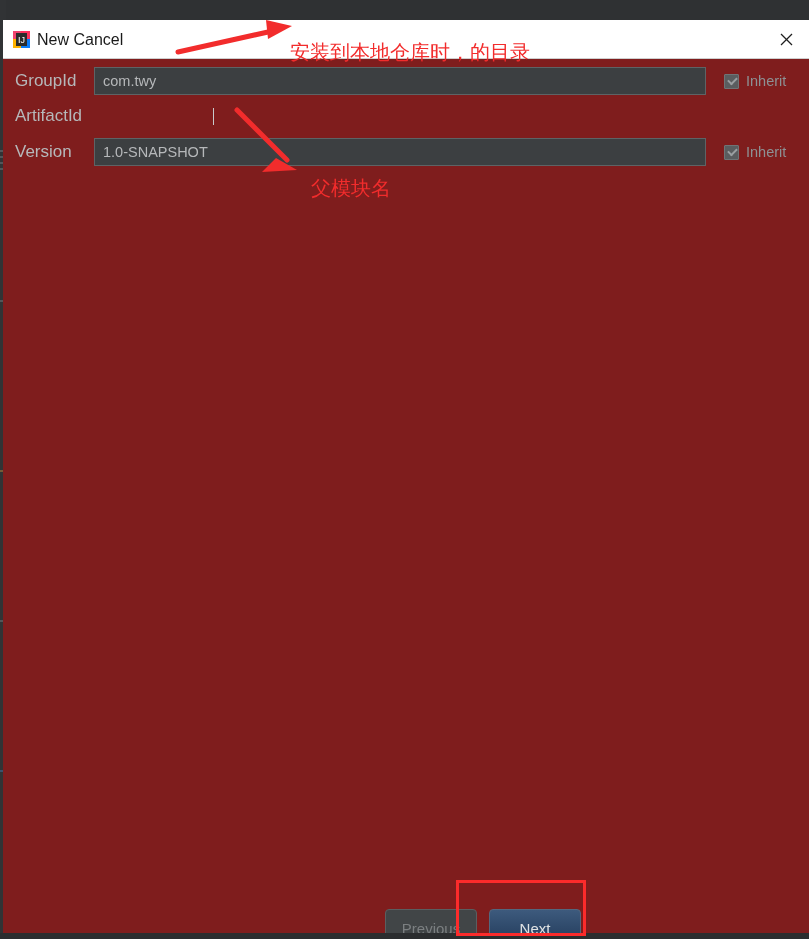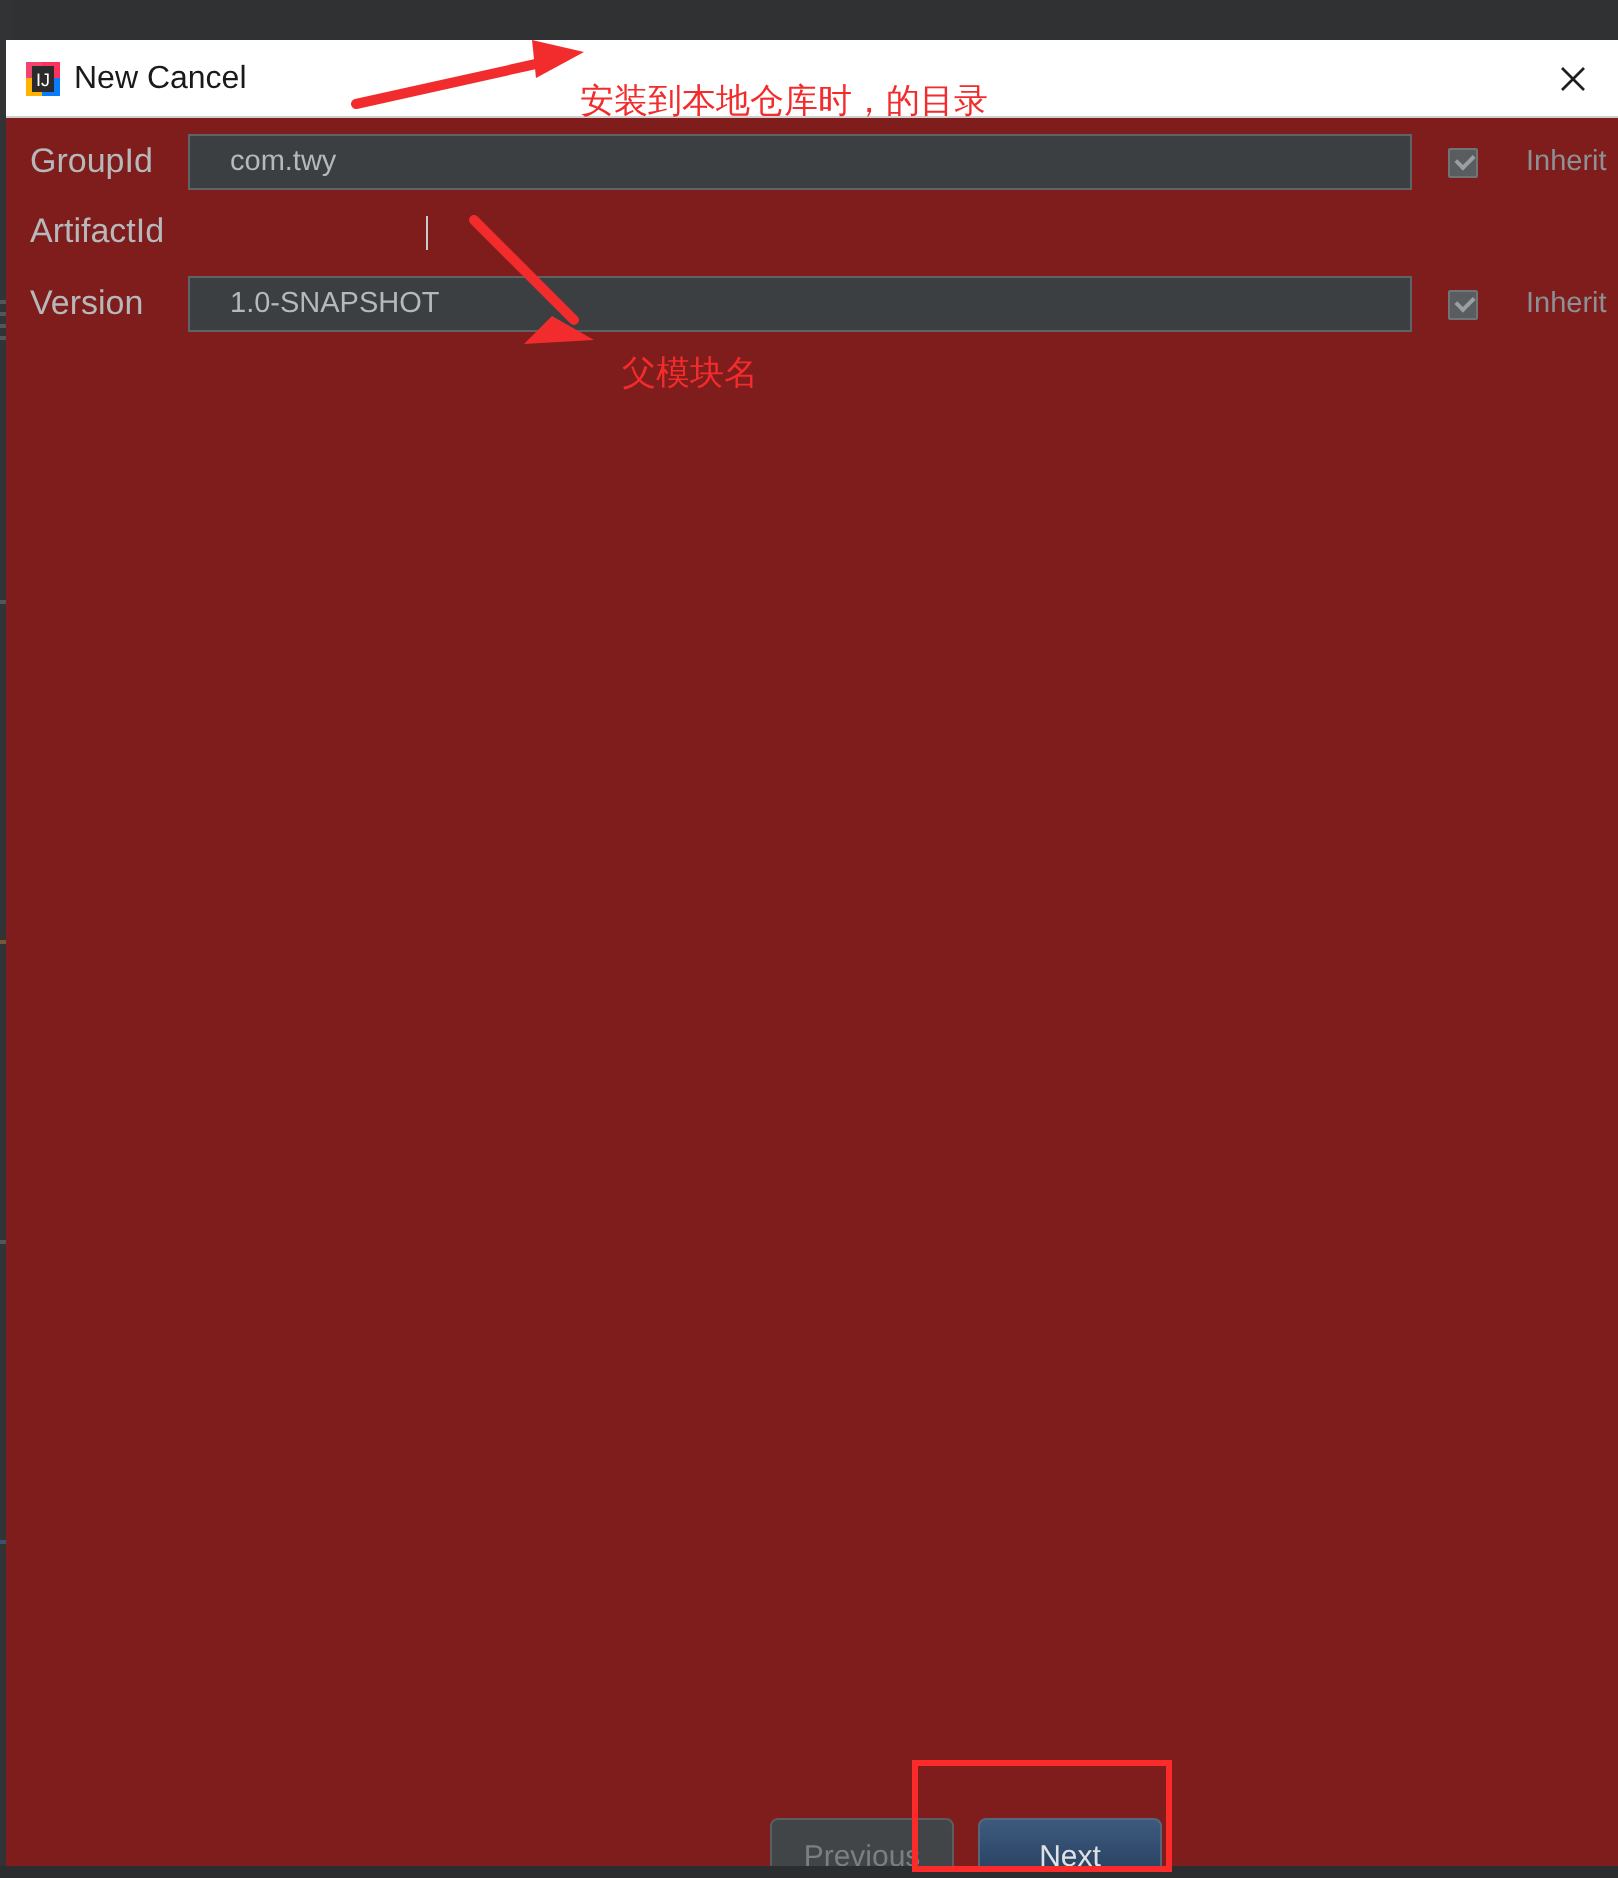--- a/index.html
+++ b/index.html
@@ -107,21 +107,21 @@
     position: absolute;
     left: 91px;
     width: 612px;
     height: 28px;
     box-sizing: border-box;
     background: #3c3f41;
     border: 1px solid #5e6365;
     color: #b6b8ba;
     font-size: 14.5px;
     font-family: "Liberation Sans", "DejaVu Sans", sans-serif;
-    padding: 0 0 0 20px;
+    padding: 0 0 0 8px;
     line-height: 26px;
     outline: none;
   }
   .field.focused {
     border: 2px solid #4b87c8;
     border-radius: 2px;
     padding-left: 7px;
   }
   .caret {
     position: absolute;
@@ -129,21 +129,21 @@
     height: 17px;
     background: #c8cacc;
   }
 
   .inherit-wrap {
     position: absolute;
     left: 721px;
     height: 28px;
     display: flex;
     align-items: center;
-    gap: 24px;
+    gap: 7px;
   }
   .checkbox {
     width: 15px;
     height: 15px;
     box-sizing: border-box;
     background: #5a5d5f;
     border: 1px solid #6f7476;
     border-radius: 1px;
     position: relative;
   }
@@ -169,21 +169,21 @@
     position: absolute;
     left: 0;
     top: 0;
     width: 809px;
     height: 939px;
     pointer-events: none;
   }
   .anno-text {
     position: absolute;
     color: #f22c2c;
-    font-size: 17px;
+    font-size: 20px;
     white-space: nowrap;
     font-family: "DejaVu Sans", "Liberation Sans", sans-serif;
   }
   .anno-box {
     position: absolute;
     border: 3px solid #fc2b2b;
     box-sizing: border-box;
   }
 
   

